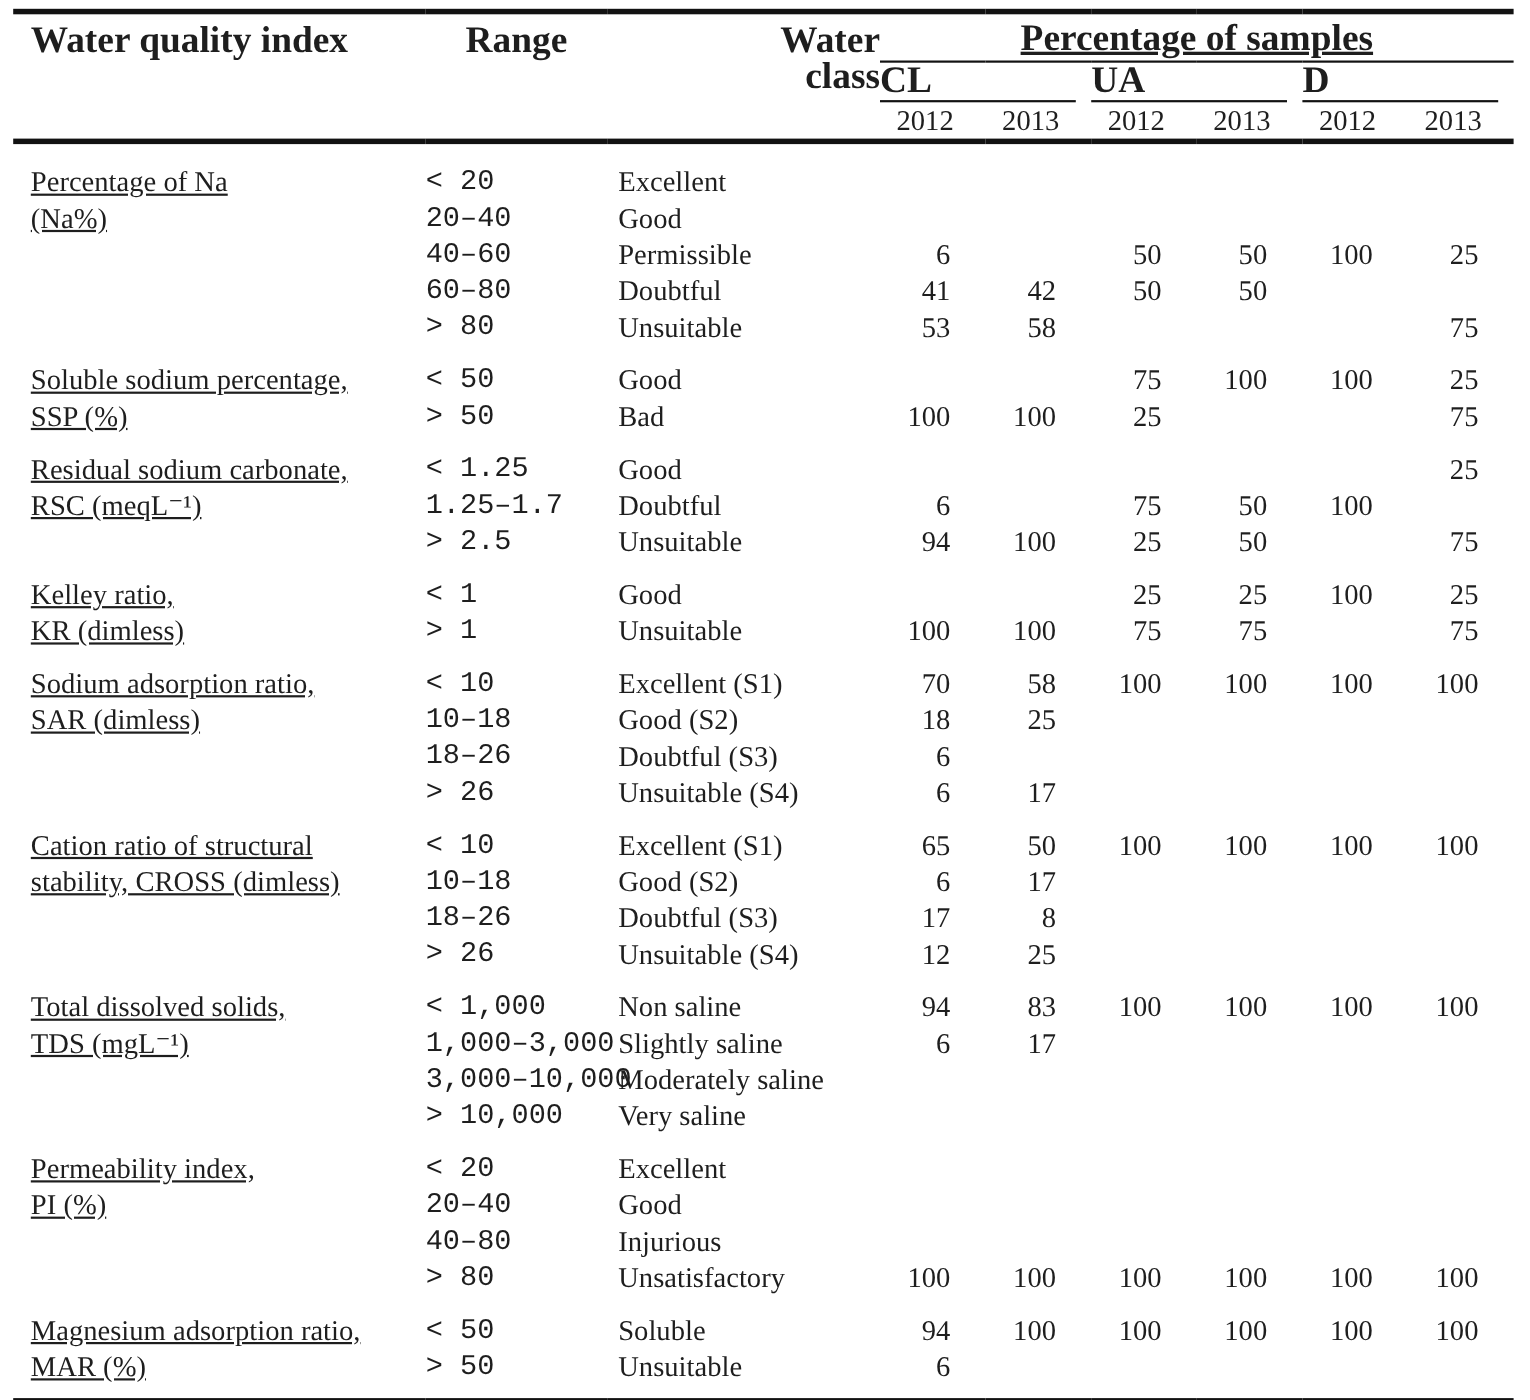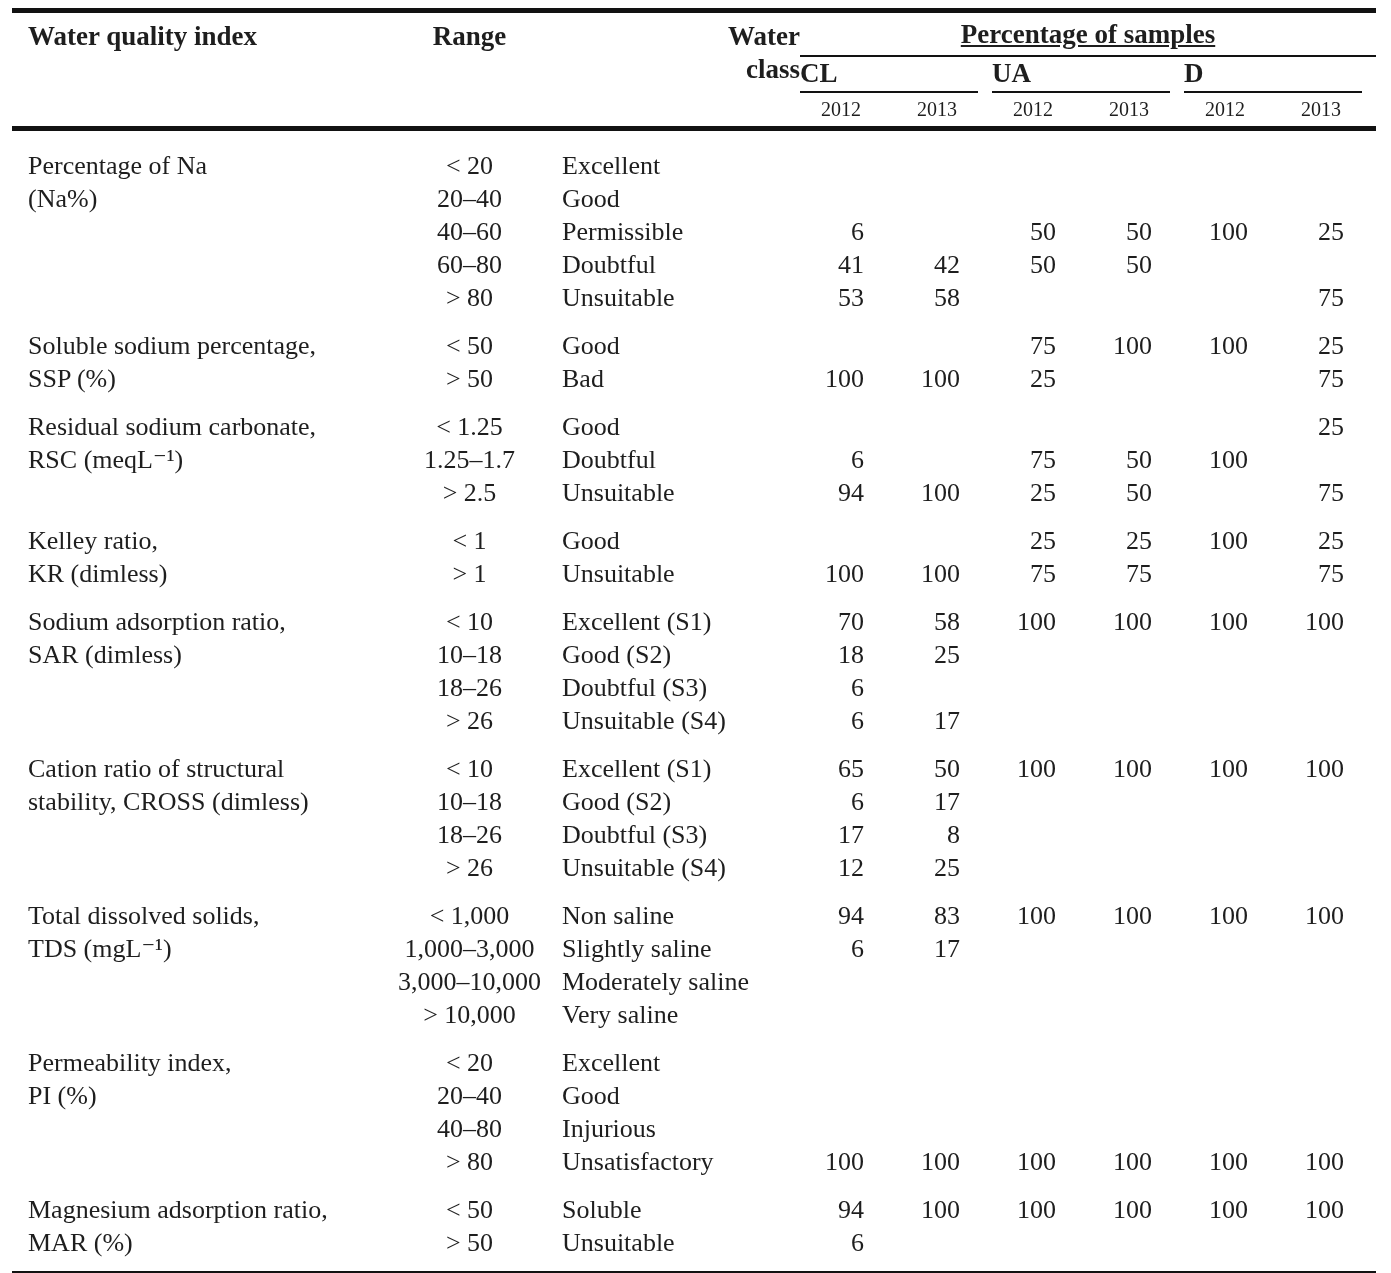--- a/index.html
+++ b/index.html
@@ -21,38 +21,38 @@
     table-layout:fixed;
     width:1364px;
     border-top:5px solid var(--rule);
     border-bottom:5px solid var(--rule);
   }
   col.c-idx{width:375px;}
   col.c-range{width:165px;}
   col.c-class{width:248px;}
   col.c-num{width:96px;}
   th,td{padding:0;margin:0;font-size:26px;line-height:33px;vertical-align:middle;}
-  thead th{font-weight:bold;font-size:27px;}
+  thead th{font-weight:bold;font-size:34px;}
   
   tr.h1 th.samples{height:38px;vertical-align:bottom;padding-bottom:4px;text-align:center;border-bottom:2px solid var(--rule);text-decoration:underline;}
   th.top{vertical-align:top;padding-top:7px;border-bottom:5px solid var(--rule);}
   th.top.idx{text-align:left;padding-left:16px;}
   th.top.range{text-align:center;}
   th.top.cls{text-align:right;padding-left:10px;}
   th.top.cls div{line-height:33px;}
   
   tr.h2 th{height:32px;vertical-align:bottom;}
   .grp-rule{border-bottom:2px solid var(--rule);padding-bottom:1px;margin-right:14px;text-align:left;}
   
-  tr.h3 th{height:31px;border-bottom:5px solid var(--rule);font-weight:normal;font-size:20px;text-align:center;padding-right:14px;vertical-align:middle;}
+  tr.h3 th{height:31px;border-bottom:5px solid var(--rule);font-weight:normal;font-size:26px;text-align:center;padding-right:14px;vertical-align:middle;}
   
   tbody td{height:33px;}
   td.idx{vertical-align:top;text-align:left;padding-left:16px;}
-  td.idx div{line-height:33px;white-space:nowrap;}
-  td.range{text-align:center;white-space:nowrap;}
+  td.idx div{line-height:33px;white-space:nowrap;text-decoration:underline;}
+  td.range{text-align:left;white-space:nowrap;font-family:Liberation Mono, monospace;}
   td.cls{text-align:left;padding-left:10px;white-space:nowrap;}
   td.num{text-align:right;padding-right:32px;}
   tr.sp-lead td{height:18px;line-height:18px;}
   tr.spacer td{height:15px;line-height:15px;}
   tr.sp-trail td{height:12px;line-height:12px;}
 </style>
 </head>
 <body>
 
 <div class="table-wrap">

